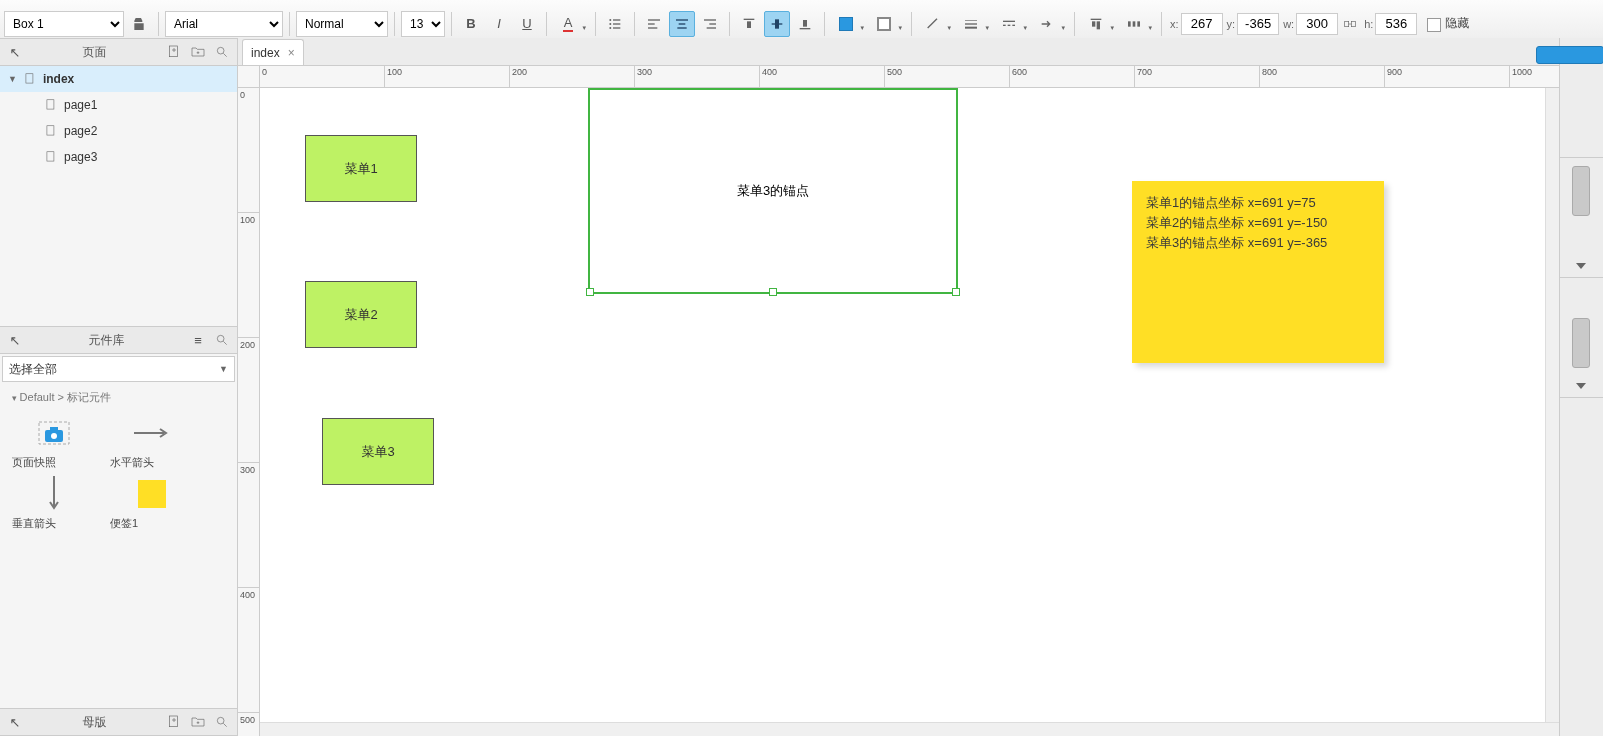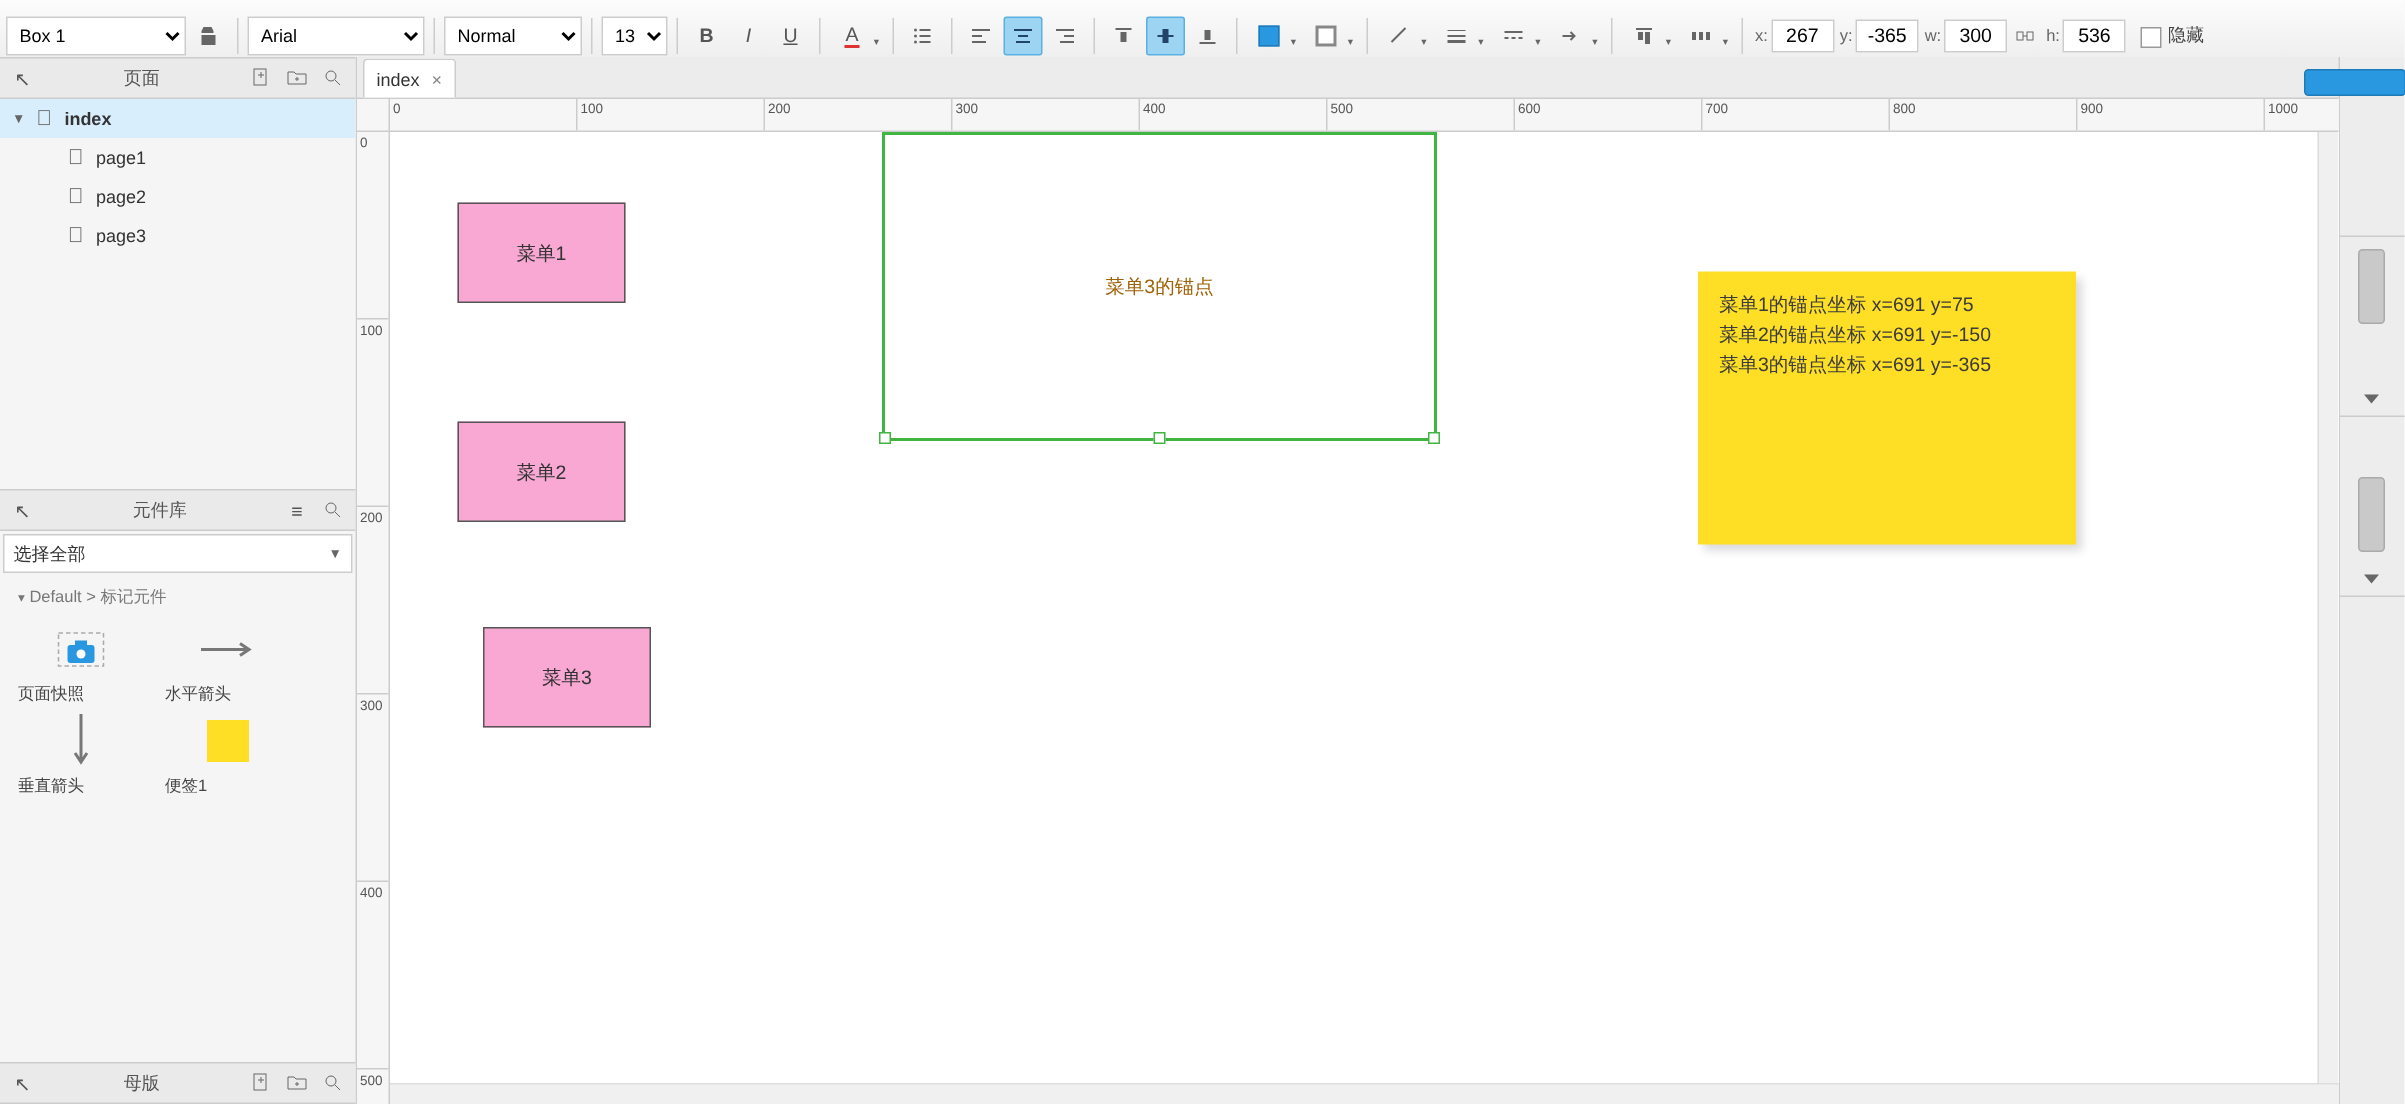--- a/index.html
+++ b/index.html
@@ -62,26 +62,26 @@
 .ruler-v { position:absolute; top:22px; bottom:0; left:0; width:22px; background:#f6f6f6; border-right:1px solid #ccc; z-index:3; display:flex; flex-direction:column; overflow:hidden; }
 .tick { flex:0 0 125px; border-right:1px solid #ccc; position:relative; font-size:9px; color:#555; }
 .tick span { position:absolute; left:2px; top:1px; }
 .tick-v { flex:0 0 125px; border-bottom:1px solid #ccc; position:relative; font-size:9px; color:#555; }
 .tick-v span { position:absolute; left:2px; top:2px; }
 
 .canvas { position:absolute; left:22px; top:22px; right:0; bottom:0; background:#fff; overflow:auto; }
 .canvas-inner { position: relative; width: 1300px; height: 720px; }
 
 
-.box { position:absolute; background:#f9a8d4; border:1px solid #555; display:flex; align-items:center; justify-content:center; font-size:13px; color:#333; }
+.box { position:absolute; background:#bef264; border:1px solid #555; display:flex; align-items:center; justify-content:center; font-size:13px; color:#333; }
 .menu1 { left:45px; top:47px; width:112px; height:67px; }
 .menu2 { left:45px; top:193px; width:112px; height:67px; }
 .menu3 { left:62px; top:330px; width:112px; height:67px; }
 
-.anchor-box { position:absolute; left:328px; top:0; width:370px; height:206px; border:2px solid #41b541; display:flex; align-items:center; justify-content:center; font-size:13px; color:#a16207; }
+.anchor-box { position:absolute; left:328px; top:0; width:370px; height:206px; border:2px solid #41b541; display:flex; align-items:center; justify-content:center; font-size:13px; color:#000000; }
 .sel-handle { width:8px; height:8px; background:#fff; border:1px solid #41b541; position:absolute; }
 .anchor-box .h-bl { left:-4px; bottom:-4px; }
 .anchor-box .h-bm { left:50%; margin-left:-4px; bottom:-4px; }
 .anchor-box .h-br { right:-4px; bottom:-4px; }
 
 .sticky { position:absolute; left:872px; top:93px; width:252px; height:182px; background:#ffdf25; padding:12px 14px; font-size:13px; line-height:20px; color:#3b3b3b; box-shadow: 4px 4px 6px rgba(0,0,0,0.15); }
 
 
 .right-rail { position:absolute; right:0; top:38px; width:44px; bottom:0; background:#ededed; border-left:1px solid #ccc; }
 .rail-seg { height: 120px; border-bottom: 1px solid #ccc; position: relative; }

